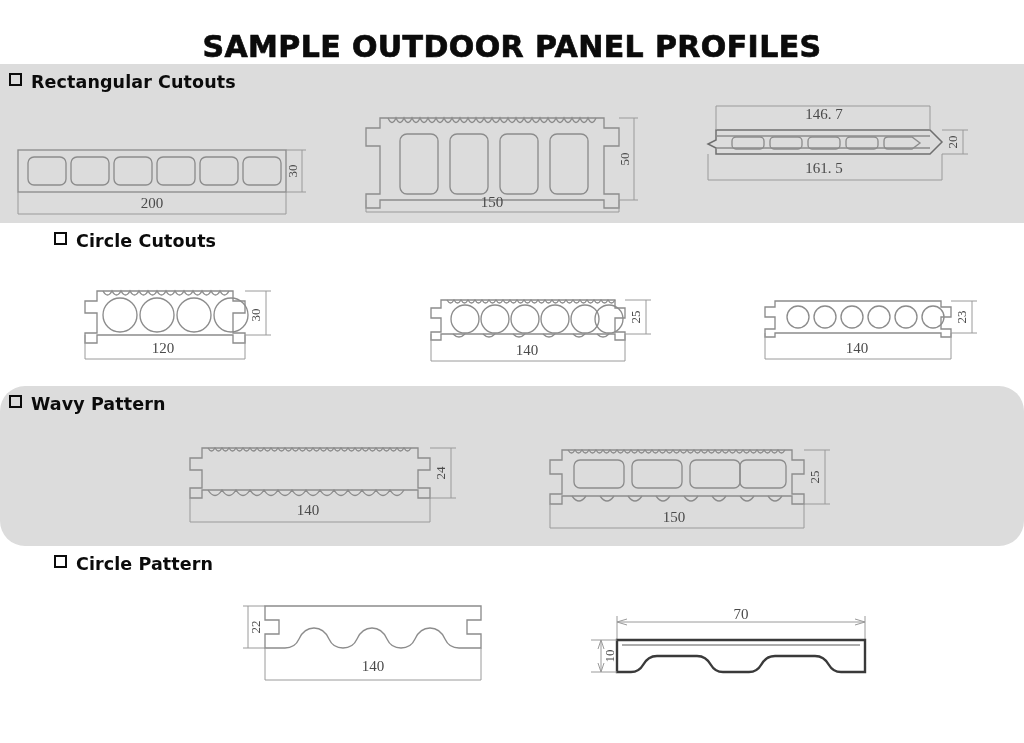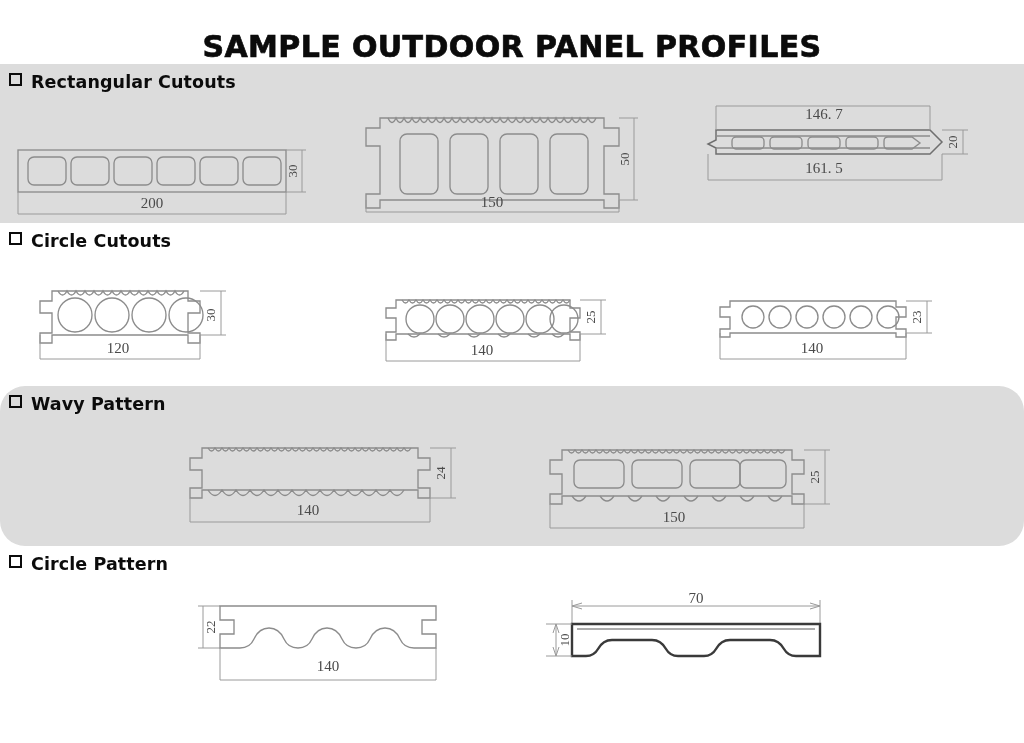--- a/index.html
+++ b/index.html
@@ -22,21 +22,21 @@
     padding-top: 29px;
     font-family: "DejaVu Sans", sans-serif;
     -webkit-text-stroke: 0.7px #0b0b0b;
   }
 
   .section {
     position: relative;
     width: 1024px;
   }
   .section.shaded { background: #dcdcdc; }
-  .section.plain  { background: #ffffff; }
+  .section.plain  { background: #ffffff; padding-left: 45px; }
 
   .section-header {
     display: flex;
     align-items: flex-start;
     gap: 9px;
     padding-left: 9px;
     padding-top: 8px;
     height: 30px;
   }
   .check-icon {
@@ -336,21 +336,21 @@
         <g>
           <path class="ln" d="M30 6 L246 6 L246 20 L232 20 L232 34 L246 34 L246 48 L224 48 q-10 0 -14 -9 q-5 -11 -15 -11 q-10 0 -15 11 q-4 9 -14 9 q-10 0 -14 -9 q-5 -11 -15 -11 q-10 0 -15 11 q-4 9 -14 9 q-10 0 -14 -9 q-5 -11 -15 -11 q-10 0 -15 11 q-4 9 -14 9 L30 48 L30 34 L44 34 L44 20 L30 20 Z"></path>
         </g>
         <g>
           <path class="dim" d="M30 48 L30 80 M246 48 L246 80 M30 80 L246 80"></path>
           <text class="dimtxt" x="138" y="68">140</text>
         </g>
       </svg>
     </div>
 
-    <div class="panel" style="left:544px; top:12px;text-align:right;">
+    <div class="panel" style="left:544px; top:28px;text-align:right;">
       <svg width="310" height="100" viewBox="0 0 310 100">
         <g>
           <path class="dim" d="M28 36 L28 12 M276 36 L276 12 M28 18 L276 18"></path>
           <path class="dim" d="M28 18 L38 15 M28 18 L38 21 M276 18 L266 15 M276 18 L266 21"></path>
           <text class="dimtxt" x="152" y="12">70</text>
         </g>
         <g>
           <path class="heavy" d="M28 36 L276 36 L276 68 L252 68 q-8 0 -12 -7 q-5 -9 -14 -9 L186 52 q-9 0 -14 9 q-4 7 -12 7 L134 68 q-8 0 -12 -7 q-5 -9 -14 -9 L68 52 q-9 0 -14 9 q-4 7 -12 7 L28 68 Z"></path>
           <path class="heavy-thin" d="M33 41 L271 41"></path>
         </g>

